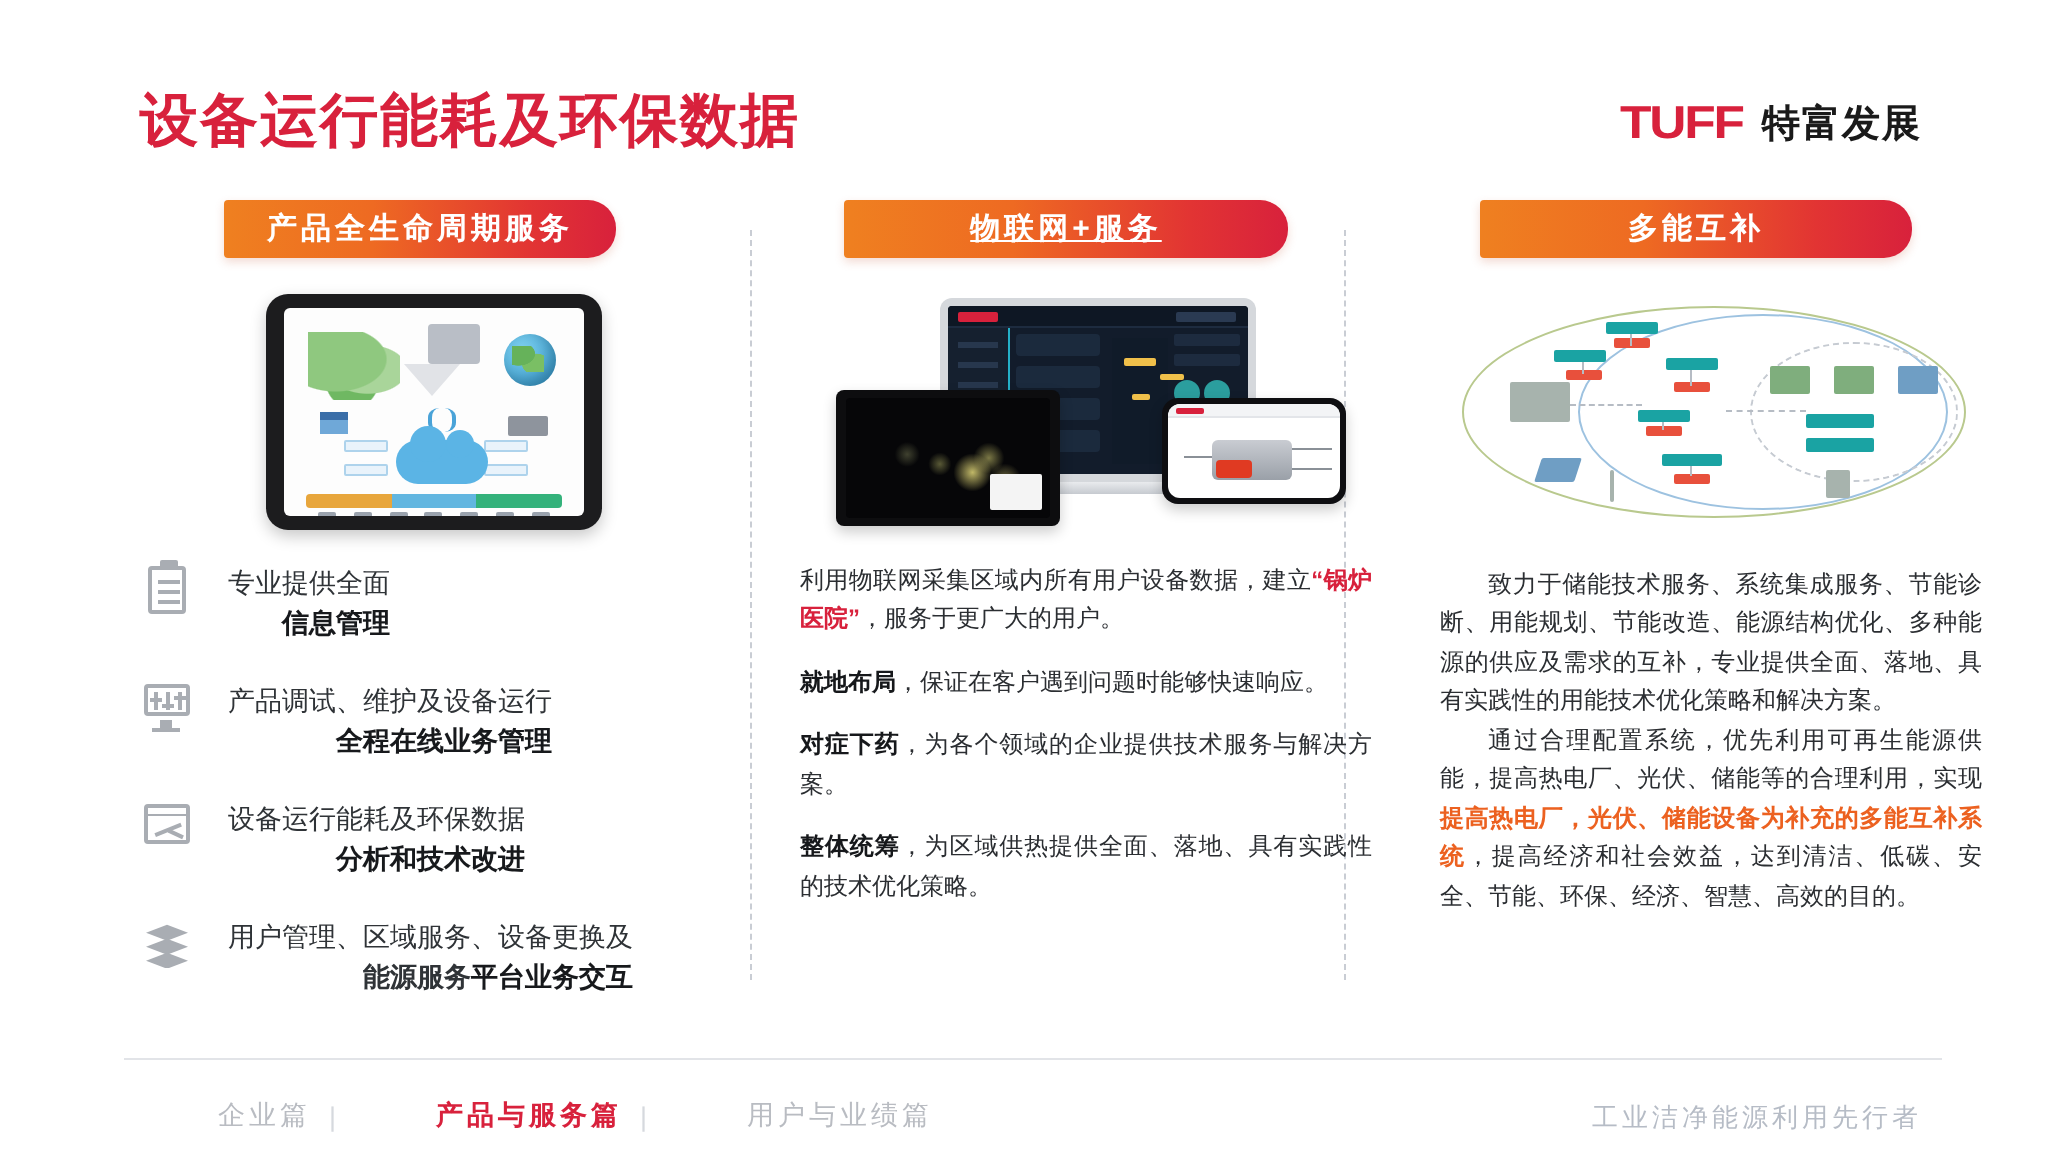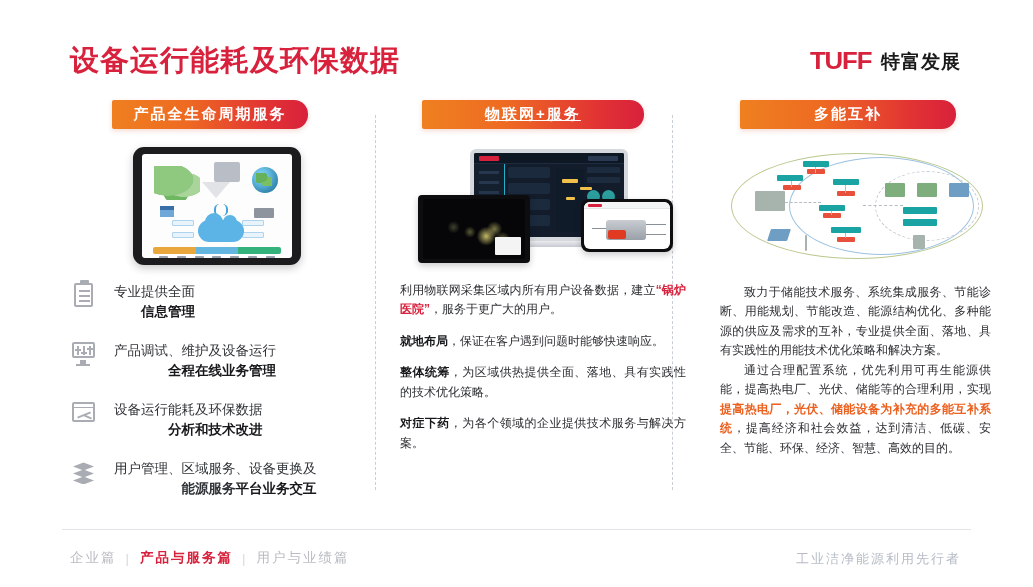--- a/index.html
+++ b/index.html
@@ -361,21 +361,21 @@
   }
   .footer-rule {
     position: absolute; left: 62px; right: 62px; top: 0;
     height: 1px; background: #e2e4e8;
   }
   .footer-nav {
     position: absolute; left: 70px; top: 20px;
     display: flex; align-items: center; gap: 9px;
     font-size: 13.5px; letter-spacing: 2px;
   }
-  .fn-item { color: #b9bcc2; }
+  .fn-item { color: #b9bcc2; margin-left: 39px; }
   .fn-item.active { color: #d8213c; font-weight: bold; }
   .fn-sep { color: #d6d9de; }
   .footer-slogan {
     position: absolute; right: 72px; top: 21px;
     font-size: 13px; letter-spacing: 2px; color: #b6bcc6;
   }
 </style>
 </head>
 <body>
 
@@ -564,24 +564,24 @@
       </div>
 
       <div class="para-block">
         <p class="para">
           <span>利用物联网采集区域内所有用户设备数据，建立</span><span class="red">“锅炉医院”</span><span>，服务于更广大的用户。</span>
         </p>
         <p class="para">
           <span class="b">就地布局</span><span>，保证在客户遇到问题时能够快速响应。</span>
         </p>
         <p class="para">
-          <span class="b">整体统筹</span><span>，为区域供热提供全面、落地、具有实践性的技术优化策略。</span>
+          <span class="b">对症下药</span><span>，为各个领域的企业提供技术服务与解决方案。</span>
         </p>
         <p class="para">
-          <span class="b">对症下药</span><span>，为各个领域的企业提供技术服务与解决方案。</span>
+          <span class="b">整体统筹</span><span>，为区域供热提供全面、落地、具有实践性的技术优化策略。</span>
         </p>
       </div>
     </div>
 
     <div class="col col-3">
       <div class="ribbon ribbon-3">多能互补</div>
 
       <div class="media">
         <div class="energy">
           <div class="ring ring-outer"></div>

